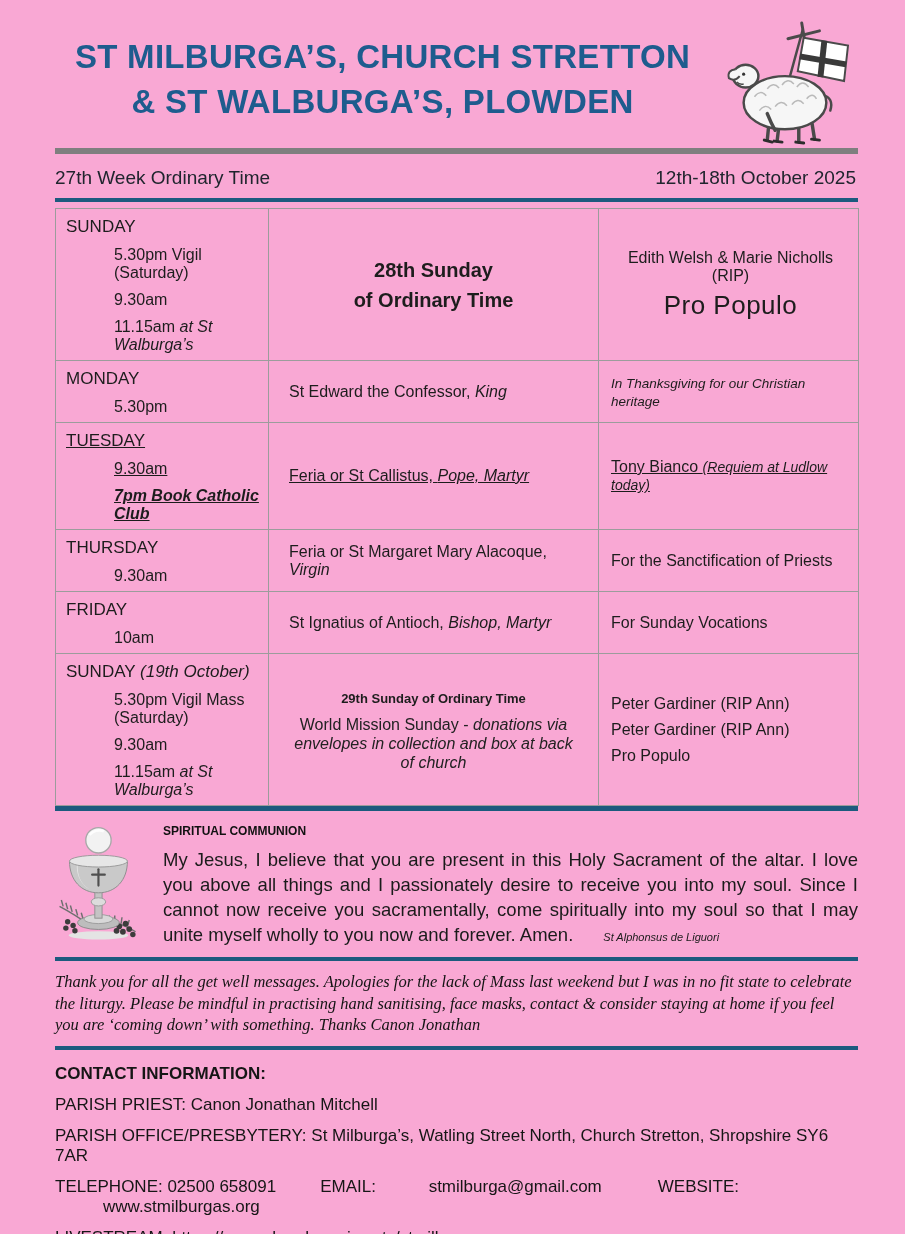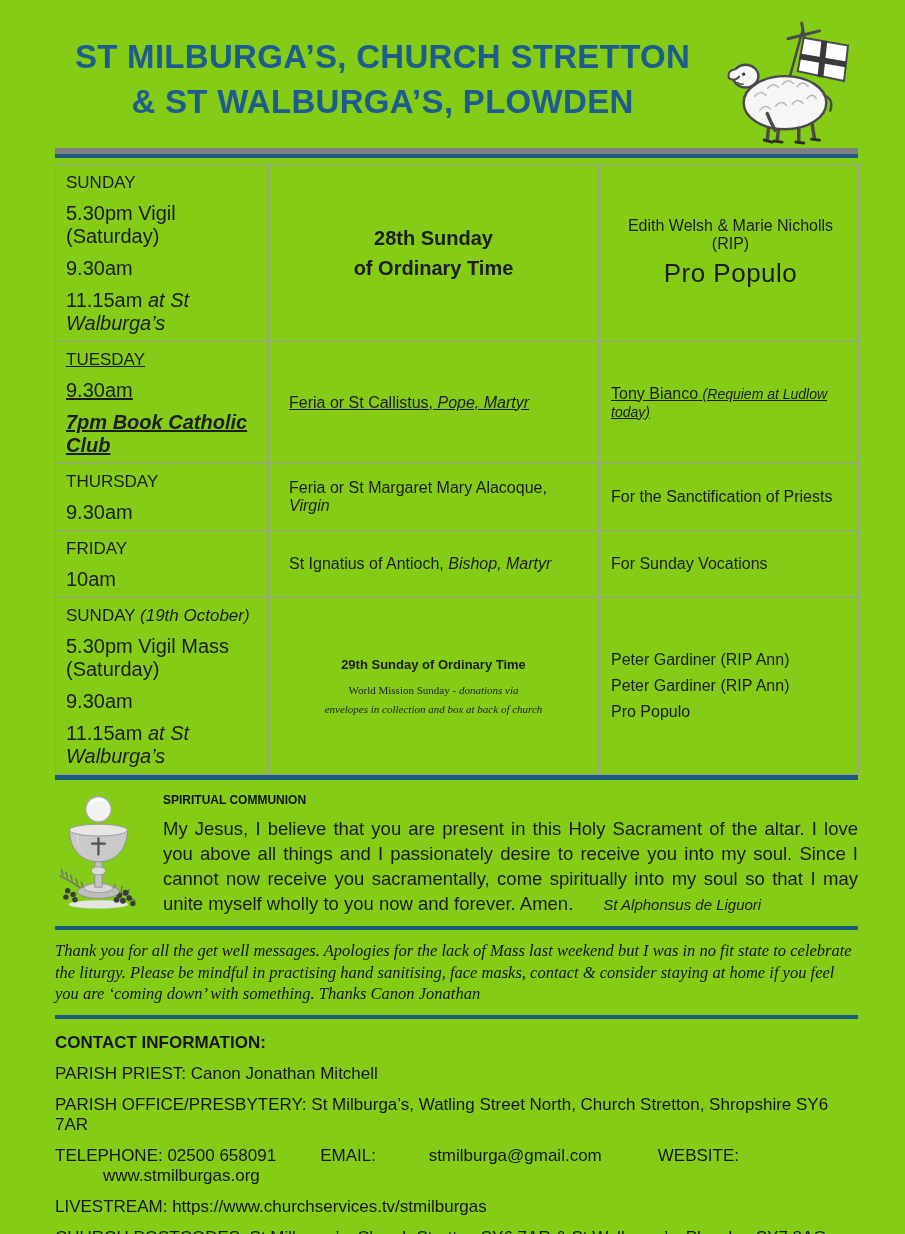--- a/index.html
+++ b/index.html
@@ -1,18 +1,18 @@
 <!DOCTYPE html>
 <html style="--title_blue: #1E5C8E; --rule_blue: #1C5A7E; --bar_gray: #7F7F7F; --footer_blue: #3F6FA8;"><head>
 <meta charset="utf-8">
 <style>
   * { box-sizing: border-box; margin: 0; padding: 0; }
   body { background: #ffffff; font-family: "Liberation Sans", sans-serif; }
   .page {
-    width: 905px; height: 1234px; background: #84cc16; position: relative;
+    width: 905px; height: 1234px; background: #f9a8d4; position: relative;
     color: #1c1c1c; overflow: hidden;
   }
   .content { width: 803px; margin-left: 55px; }
 
   
   .header { display: flex; align-items: flex-start; padding-top: 20px; height: 148px; }
   .title-wrap { width: 655px; text-align: center; padding-top: 14px; }
   .title {
     font-size: 33px; line-height: 45px; font-weight: 600; letter-spacing: 0.3px;
     color: var(--title_blue, #1E5C8E);
@@ -29,42 +29,42 @@
   .rule-thick { height: 5px; background: var(--rule_blue, #1C5A7E); }
 
   
   table.schedule { border-collapse: collapse; table-layout: fixed; width: 803px; margin-top: 6px; }
   table.schedule td { border: 1px solid #9C9C9C; font-size: 16px; color: #1d1d1d; }
   col.c1 { width: 213px; } col.c2 { width: 330px; } col.c3 { width: 260px; }
   tr.r1 { height: 112px; } tr.r2 { height: 58px; } tr.r3 { height: 78px; text-decoration: underline; }
   tr.r4 { height: 58px; } tr.r5 { height: 58px; } tr.r6 { height: 57px; } tr.r7 { height: 109px; }
   td.day-cell { vertical-align: top; padding: 8px 8px 6px 10px; }
   .day-name { font-size: 17px; }
-  .time { margin-top: 9px; font-size: 20px; }
+  .time { margin-top: 9px; font-size: 16px; margin-left: 48px; }
   .it { font-style: italic; }
   .bold-it { font-style: italic; font-weight: 700; }
   td.feast-cell { vertical-align: middle; padding: 4px 20px; }
   td.feast-center { text-align: center; }
   .big-feast { font-size: 20px; font-weight: 600; line-height: 30px; }
   .big-feast2 { font-size: 13px; font-weight: 600; line-height: 24px; }
-  .sub-feast { font-size: 11px; line-height: 19px; margin-top: 4px; color: #222; font-family: Liberation Serif, serif; }
+  .sub-feast { font-size: 16px; line-height: 19px; margin-top: 4px; color: #222; }
   td.int-cell { vertical-align: middle; padding: 4px 8px 4px 12px; }
   td.int-center { text-align: center; }
   .int-small { font-style: italic; font-size: 13.5px; }
   .int-note { font-style: italic; font-size: 14px; }
   .pro-populo { font-size: 26px; margin-top: 5px; letter-spacing: 0.5px; }
   .int-line { line-height: 26px; }
 
   
   .communion { display: flex; padding: 5px 0 6px; }
   .chalice-wrap { width: 86px; }
   .communion-text { flex: 1; margin-left: 22px; }
   .communion-heading { font-size: 12px; font-weight: 700; color: #111; margin: 8px 0 9px; }
   .prayer { font-size: 18.5px; line-height: 25px; text-align: justify; color: #1b1b1b; }
-  .attrib { font-style: italic; font-size: 15px; margin-left: 30px; white-space: nowrap; }
+  .attrib { font-style: italic; font-size: 11px; margin-left: 30px; white-space: nowrap; }
 
   
   .handwritten {
     font-family: cursive; font-style: italic;
     font-size: 16.5px; line-height: 21.5px; padding: 10px 0 10px; color: #141414;
   }
 
   
   .contact { padding: 6px 0 10px; font-size: 17px; color: #161616; }
   .contact-heading { font-weight: 700; margin-top: 8px; }
@@ -109,20 +109,24 @@
           <circle cx="34" cy="55" r="1.6" fill="#333"></circle>
           <path d="M27,63 q3,3 7,2" fill="none" stroke="#4a4a4a" stroke-width="1.5"></path>
 
           <path d="M58,95 q4,10 8,17" fill="none" stroke="#4a4a4a" stroke-width="3.5" stroke-linecap="round"></path>
         </svg>
       </div>
     </div>
 
     <div class="gray-bar"></div>
 
+    <div class="week-bar">
+      <span>27th Week  Ordinary Time</span>
+      <span>12th-18th October 2025</span>
+    </div>
     <div class="rule"></div>
 
     <table class="schedule">
       <colgroup>
           <col class="c1">
           <col class="c2">
           <col class="c3">
         </colgroup>
       <tbody>
         <tr class="r1">
@@ -132,20 +136,32 @@
             <div class="time">9.30am</div>
             <div class="time"><span>11.15am </span><span class="it">at St Walburga’s</span></div>
           </td>
           <td class="feast-cell feast-center">
             <div class="big-feast">28th Sunday</div>
             <div class="big-feast">of Ordinary Time</div>
           </td>
           <td class="int-cell int-center">
             <div>Edith Welsh &amp; Marie Nicholls (RIP)</div>
             <div class="pro-populo">Pro Populo</div>
+          </td>
+        </tr>
+        <tr class="r2">
+          <td class="day-cell">
+            <div class="day-name">MONDAY</div>
+            <div class="time">5.30pm</div>
+          </td>
+          <td class="feast-cell">
+            <span>St Edward the Confessor, </span><span class="it">King</span>
+          </td>
+          <td class="int-cell">
+            <span class="int-small">In Thanksgiving for our Christian heritage</span>
           </td>
         </tr>
         <tr class="r3">
           <td class="day-cell">
             <div class="day-name">TUESDAY</div>
             <div class="time">9.30am</div>
             <div class="time bold-it">7pm Book Catholic Club</div>
           </td>
           <td class="feast-cell">
             <span>Feria or St Callistus, </span><span class="it">Pope, Martyr</span>

